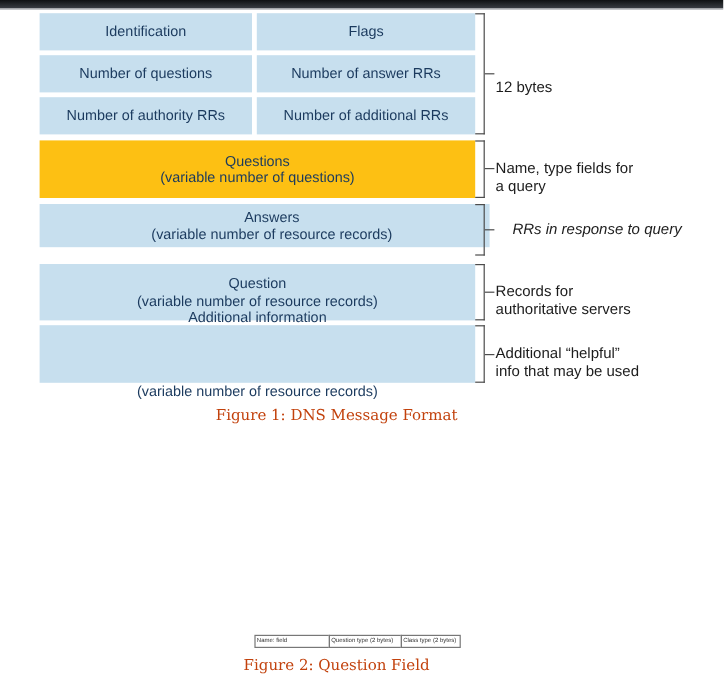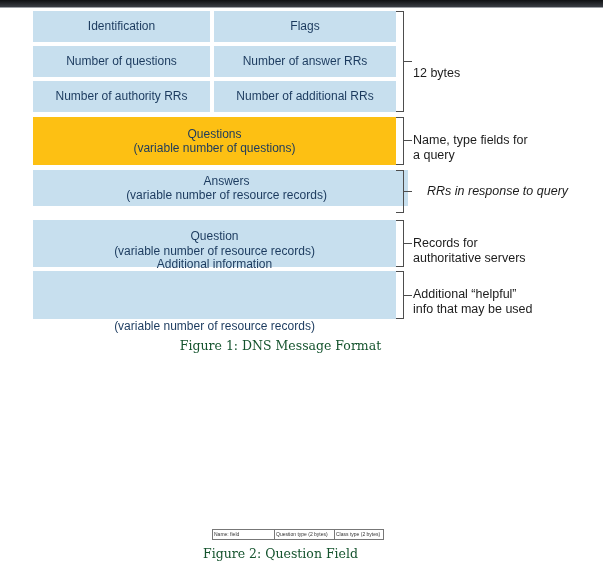--- a/index.html
+++ b/index.html
@@ -9,21 +9,21 @@
           background:linear-gradient(#0f1113,#3a3e44);border-bottom:1px solid #9da1a6;}
   .cell{position:absolute;background:#c7dfee;color:#1b3a5e;font-size:12px;
         display:flex;align-items:center;justify-content:center;text-align:left;line-height:1.2;}
   .cell.yellow{background:#fdc013;}
   .cell .sub{font-size:12px;}
   .bracket{position:absolute;width:8px;border:1px solid #4d4d4d;border-left:none;
            background:transparent;box-sizing:border-box;}
   .dash{position:absolute;width:8px;height:1px;background:#4d4d4d;}
   .blabel{position:absolute;color:#1c1c1c;font-size:12.5px;line-height:15px;white-space:nowrap;}
   .caption{position:absolute;left:0;width:561px;text-align:center;
-           font-family:"DejaVu Serif",serif;font-size:12.5px;color:#14532d;}
+           font-family:"DejaVu Serif",serif;font-size:12.5px;color:#c2410c;}
   .qtable{position:absolute;left:212px;top:529px;display:flex;}
   .qcell{height:9px;border:1px solid #777;background:#fff;margin-left:-1px;
          font-size:5px;line-height:8px;color:#333;padding-left:1px;overflow:hidden;white-space:nowrap;}
   .qcell:first-child{margin-left:0;}
 </style>
 </head>
 <body>
 
 <div class="page">
   <div class="topbar"></div>

